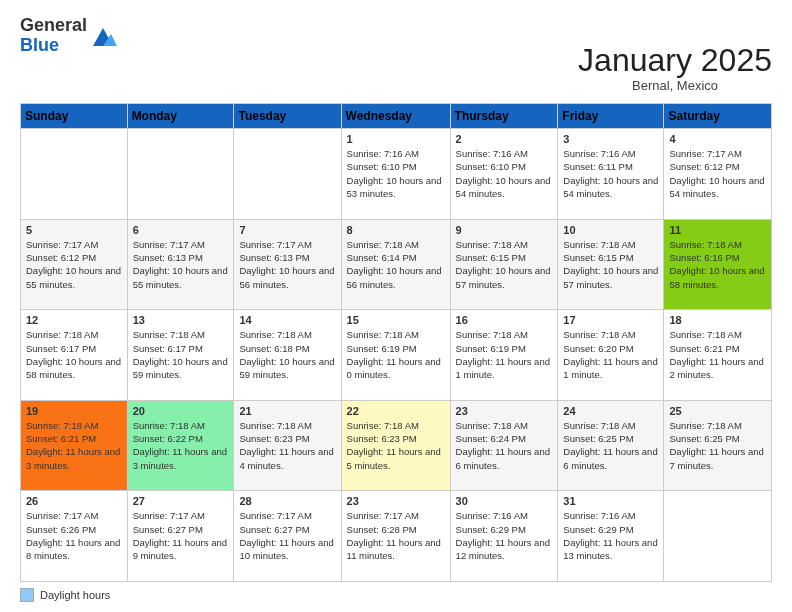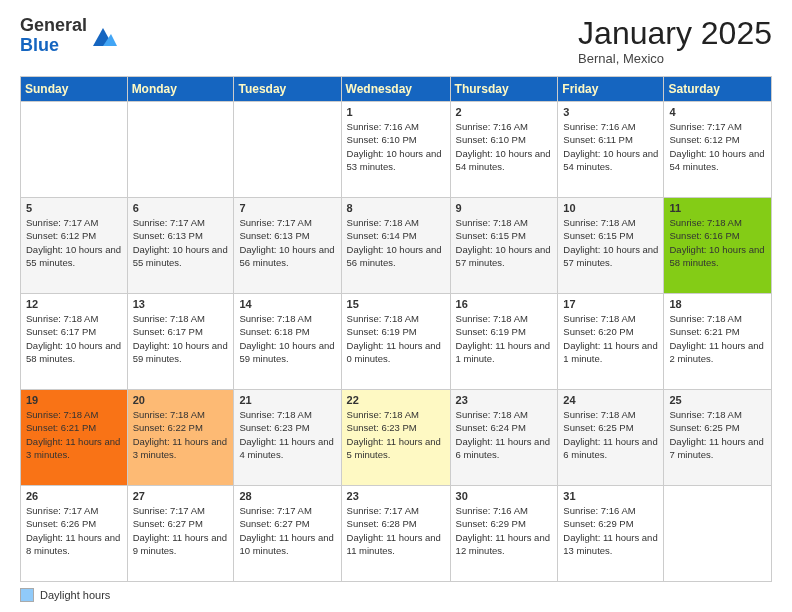--- a/index.html
+++ b/index.html
@@ -33,40 +33,41 @@
       line-height: 1.1;
     }
     .logo-text .general { color: #333; }
     .logo-text .blue { color: #1565C0; }
     .logo-icon {
       width: 28px;
       height: 28px;
       margin-left: 2px;
     }
     .title-block {
-      text-align: left;
+      text-align: center;
+      margin-top: 27px;
     }
     .month-title {
       font-size: 32px;
       font-weight: normal;
       color: #222;
       line-height: 1.1;
     }
     .subtitle {
       font-size: 13px;
       color: #444;
     }
     .calendar {
       width: 100%;
       border-collapse: collapse;
       flex: 1;
     }
     .calendar th {
       background: #1565C0;
-      color: #fef9c3;
+      color: #000000;
       font-size: 12px;
       font-weight: bold;
       padding: 5px 4px;
       text-align: left;
       border: 1px solid #ccc;
     }
     .calendar td {
       border: 1px solid #ccc;
       vertical-align: top;
       padding: 4px 5px;
@@ -261,21 +262,21 @@
 Daylight: 11 hours and 2 minutes.</div>
           </td>
         </tr>
         <tr>
           <td style="background: #f97316;">
             <span class="day-num">19</span>
             <div class="day-info" style="white-space: pre-line;">Sunrise: 7:18 AM
 Sunset: 6:21 PM
 Daylight: 11 hours and 3 minutes.</div>
           </td>
-          <td style="background: #fdba74;">
+          <td style="background: #86efac;">
             <span class="day-num">20</span>
             <div class="day-info" style="white-space: pre-line;">Sunrise: 7:18 AM
 Sunset: 6:22 PM
 Daylight: 11 hours and 3 minutes.</div>
           </td>
           <td style="background: rgb(245, 245, 245);">
             <span class="day-num">21</span>
             <div class="day-info" style="white-space: pre-line;">Sunrise: 7:18 AM
 Sunset: 6:23 PM
 Daylight: 11 hours and 4 minutes.</div>

